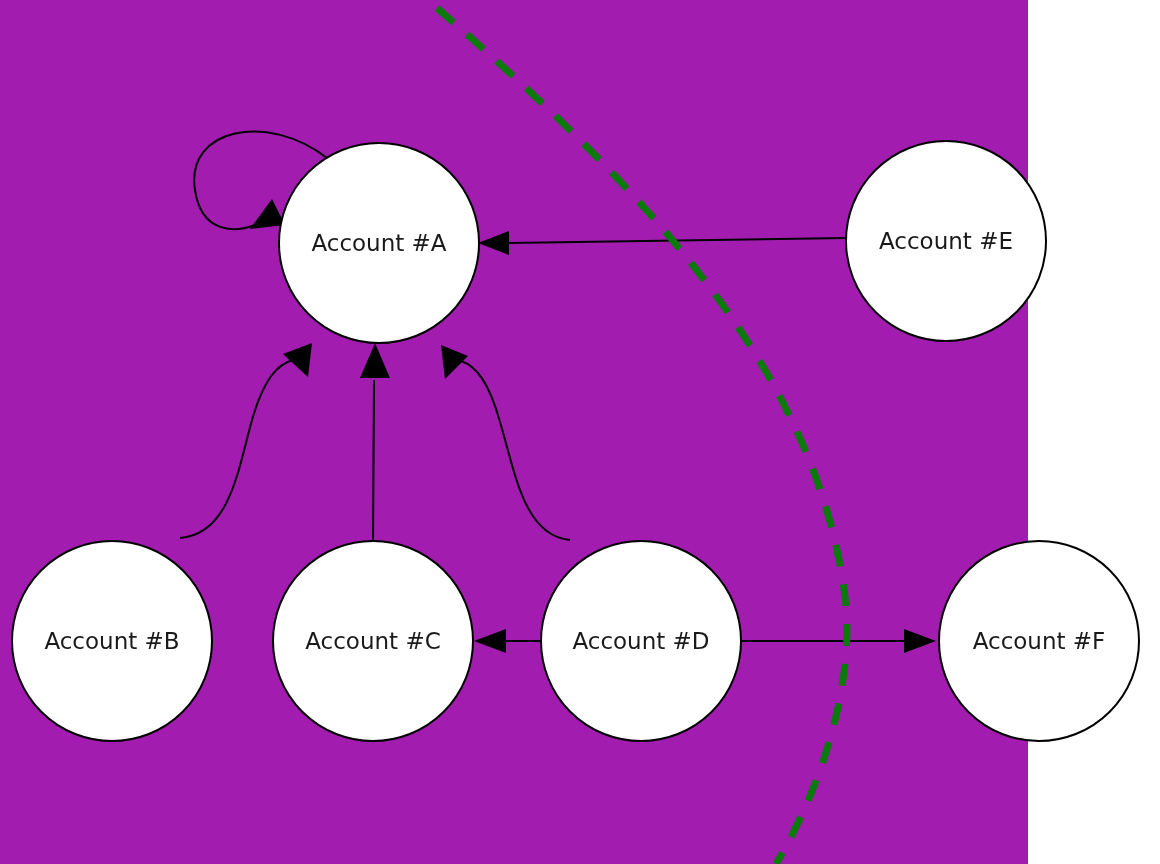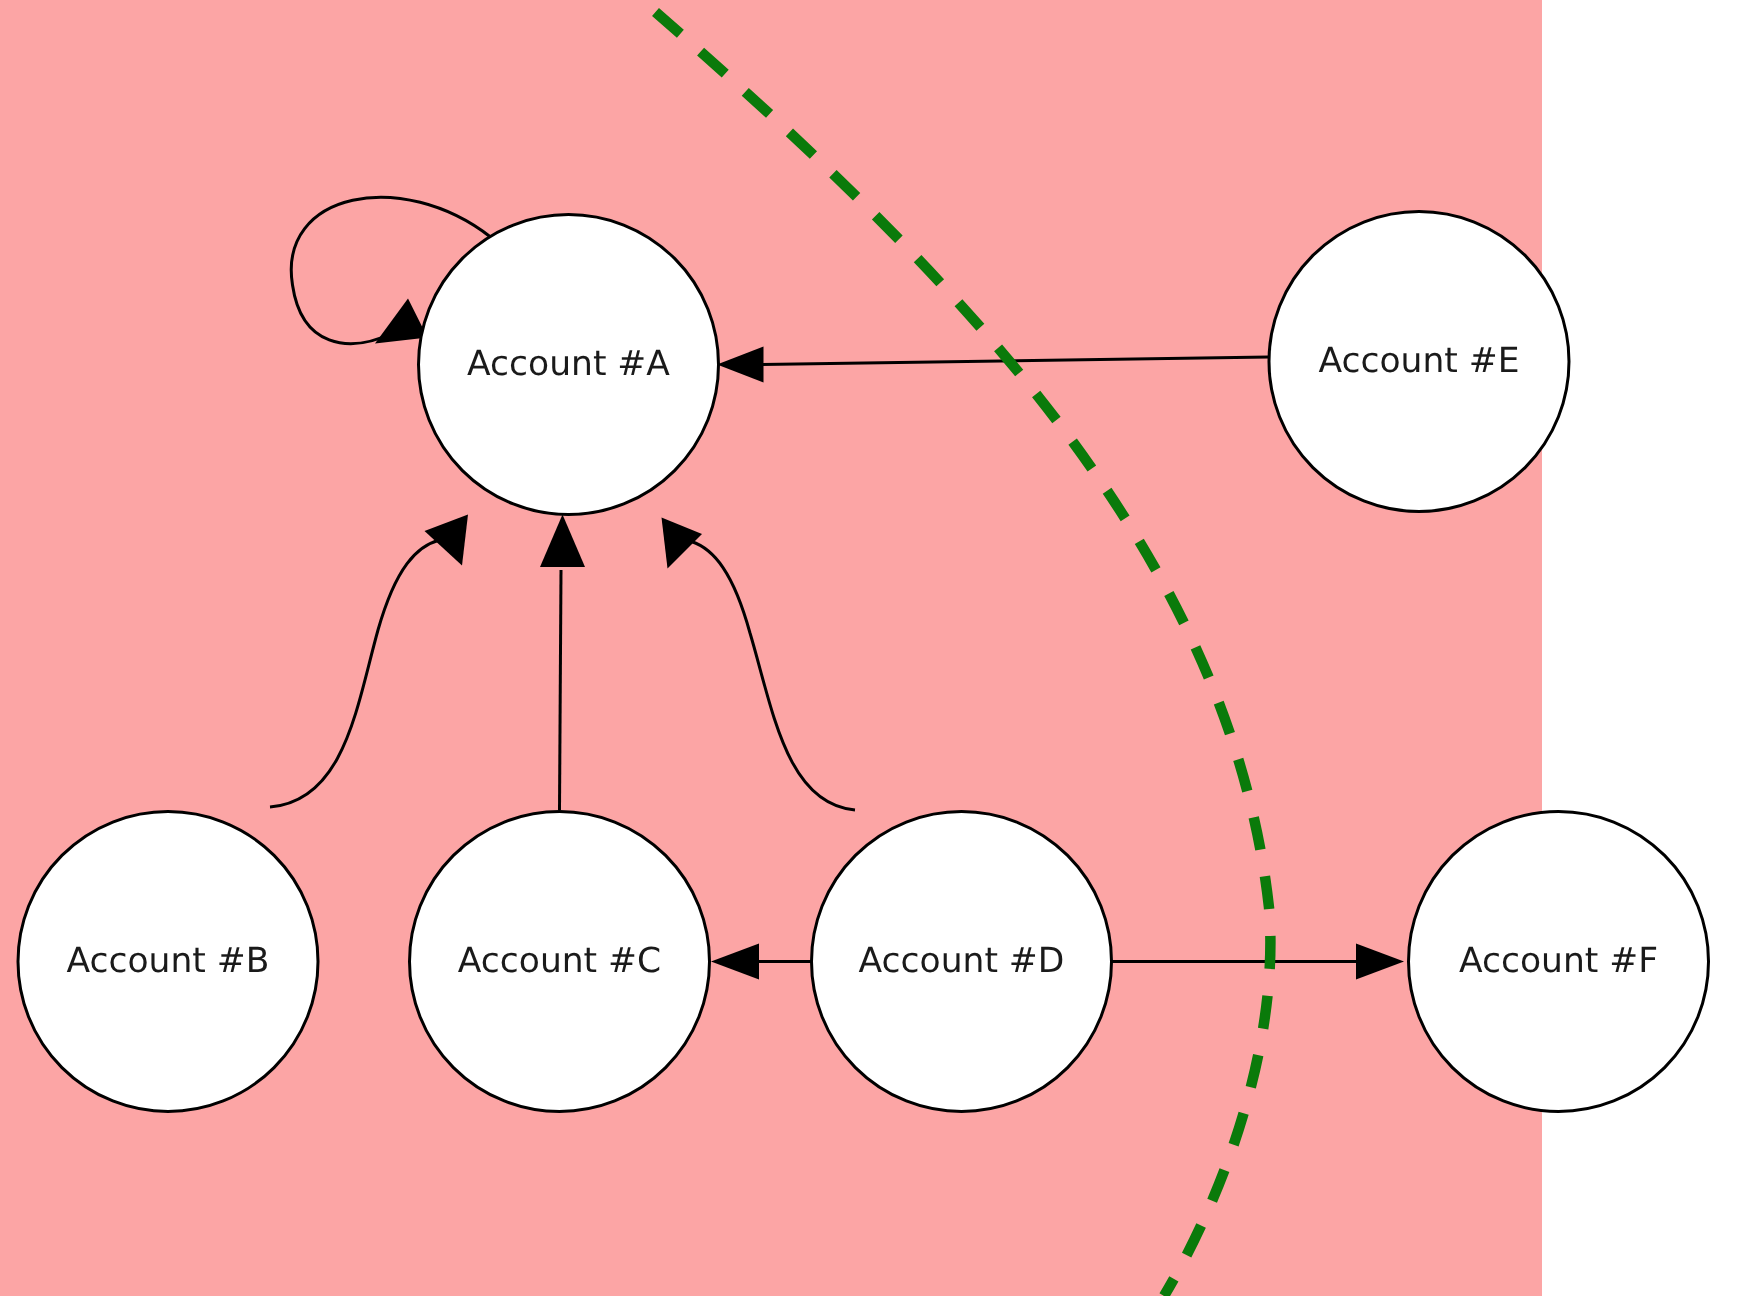--- a/index.html
+++ b/index.html
@@ -11,21 +11,21 @@
   body {
     width: 1160px;
     height: 864px;
     font-family: "DejaVu Sans", sans-serif;
     overflow: hidden;
   }
   #diagram-root {
     position: relative;
     width: 1028px;
     height: 864px;
-    background: #fca5a5;
+    background: #a21caf;
   }
   #graph-svg {
     position: absolute;
     top: 0;
     left: 0;
     width: 1160px;
     height: 864px;
     display: block;
   }
   .node-circle {

